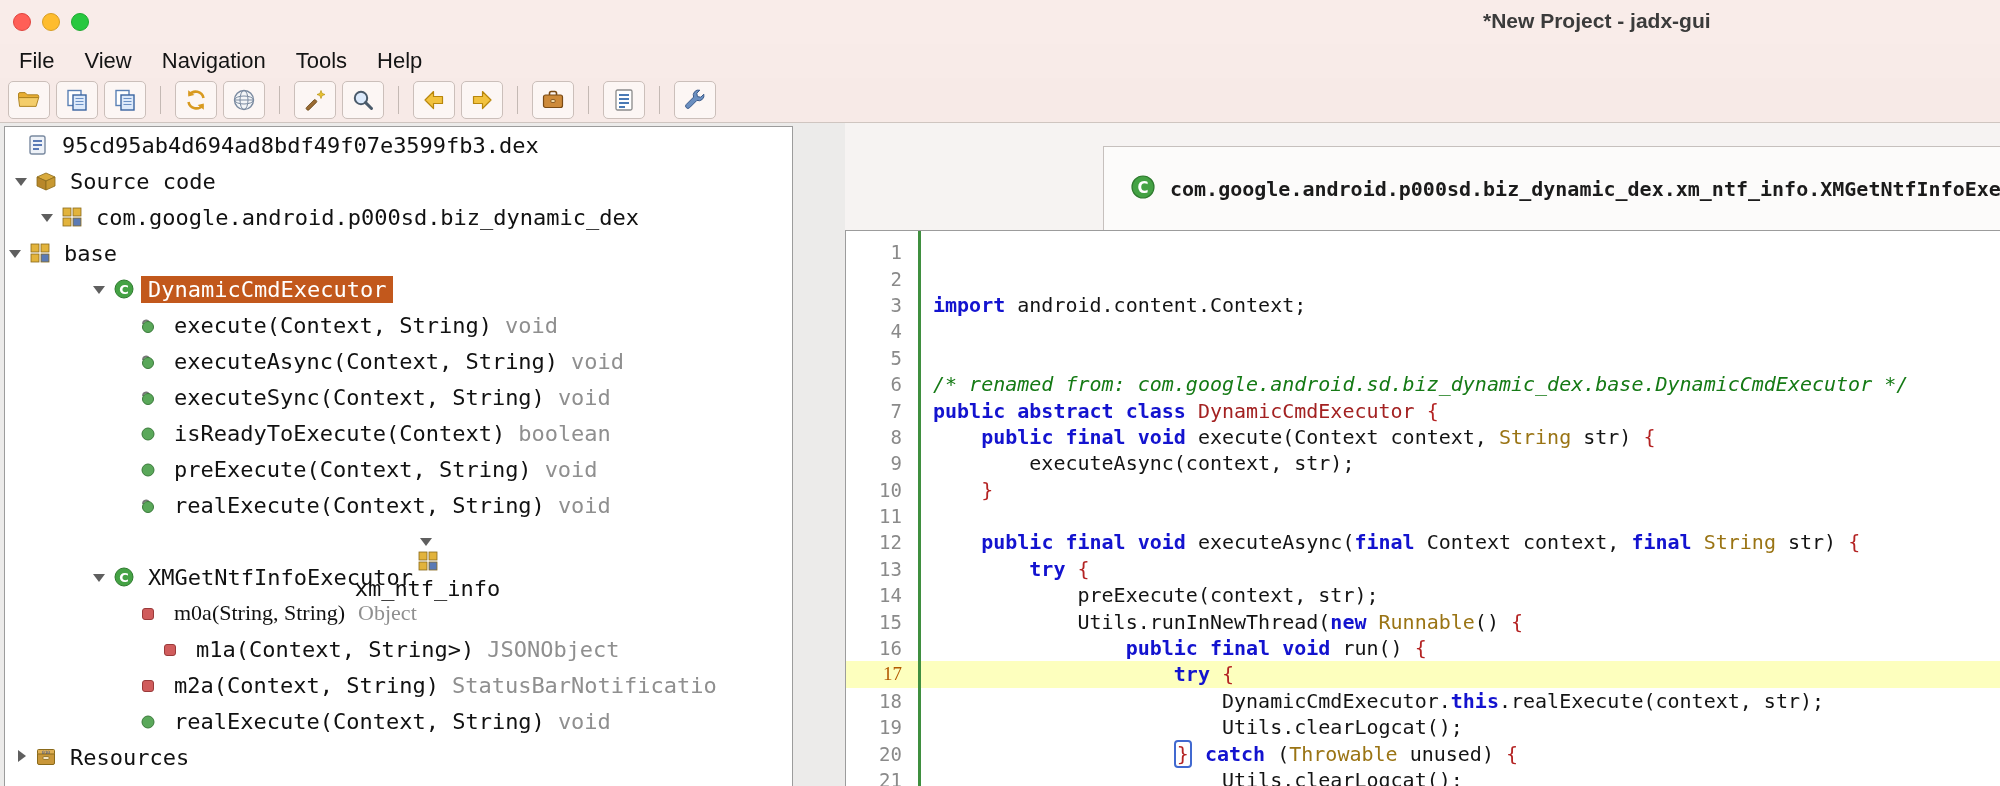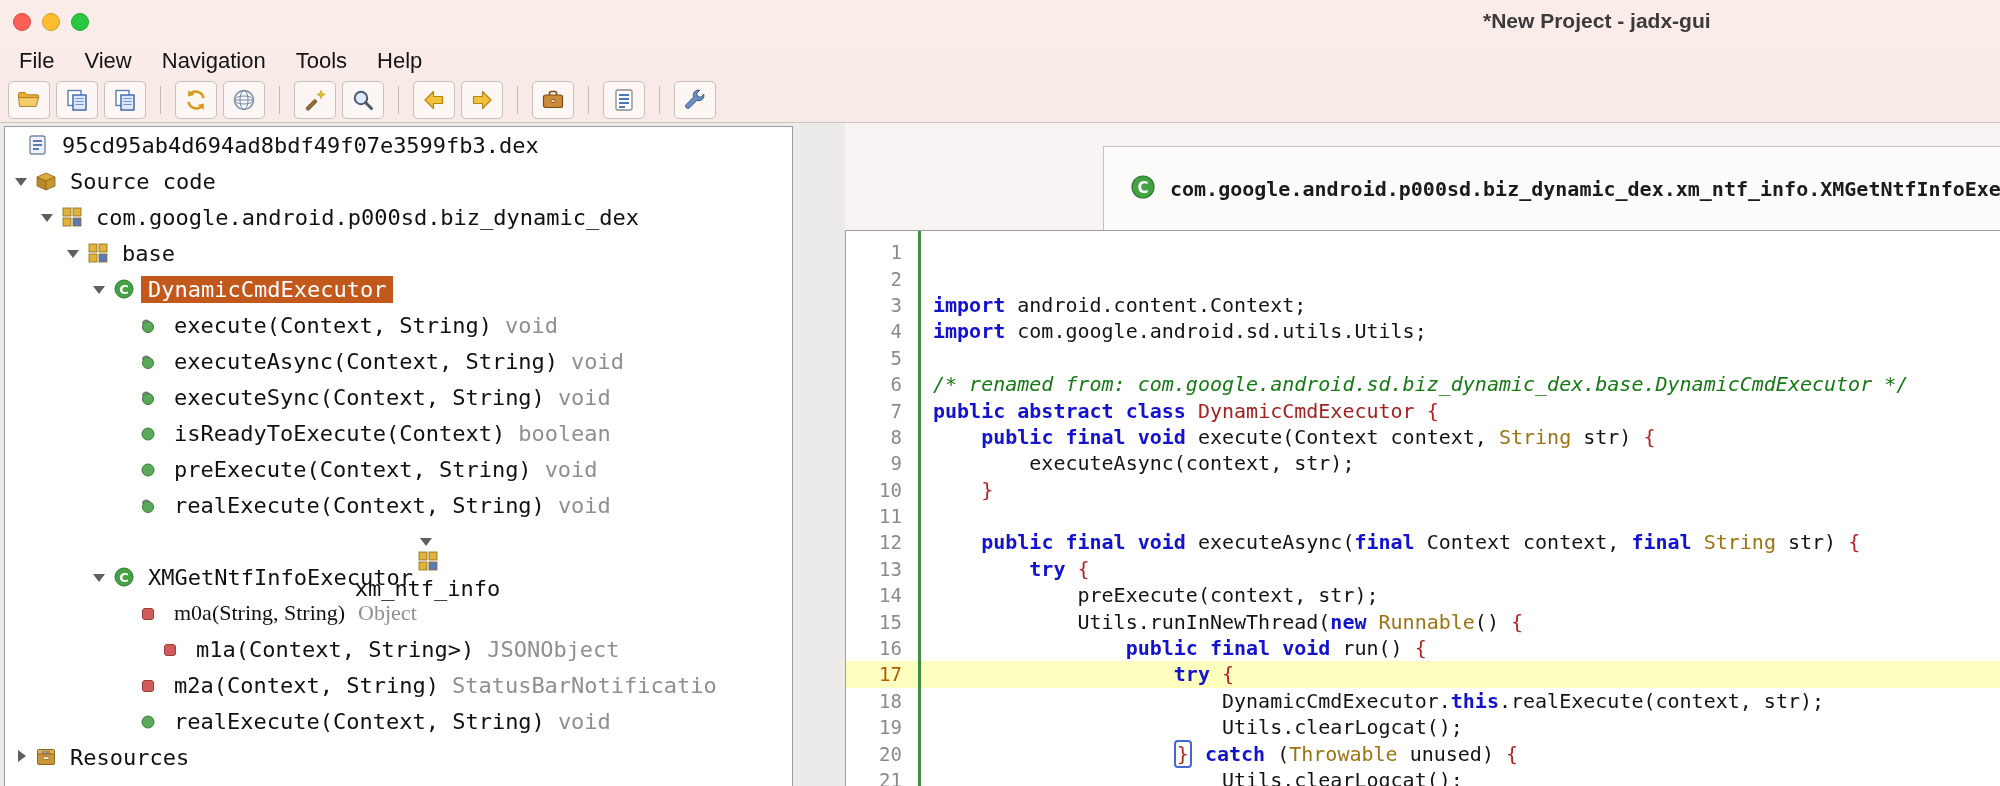--- a/index.html
+++ b/index.html
@@ -44,21 +44,21 @@
   .tab{position:absolute;left:258px;top:23px;height:84px;width:1200px;box-sizing:border-box;
     background:#fcfbfa;border:1px solid #c6c0bd;border-bottom:none;
     display:flex;align-items:center;padding-left:26px;gap:14px;overflow:hidden;cursor:pointer;}
   .tab-title{font-family:"DejaVu Sans Mono",monospace;font-weight:bold;font-size:20px;color:#1b1b1b;white-space:nowrap;overflow:hidden;}
   .code-box{position:absolute;left:0;top:107px;right:0;bottom:0;background:#fff;
     border:1px solid #9c9c9c;border-right:none;border-bottom:none;box-sizing:border-box;overflow:hidden;}
   .code{position:absolute;left:0;top:0;right:0;bottom:0;padding-top:8px;overflow:hidden;}
   .code-row{display:flex;height:26.4px;align-items:center;font-family:"DejaVu Sans Mono",monospace;font-size:20px;}
   .code-row.hl{background:#fdffbe;}
   .gut{flex:0 0 70px;box-sizing:border-box;text-align:right;padding-right:14px;color:#8a8a8a;font-size:19px;}
-  .gut.gut-hl{color:#b35900;}
+  .gut.gut-hl{color:#b35900;font-family:Liberation Serif, serif;}
   .gutter-line{position:absolute;left:72px;top:0;bottom:0;width:3px;background:#3f8f3f;z-index:2;}
   .code-text{white-space:pre;padding-left:17px;}
   .tk-kw{color:#1313cf;font-weight:bold;}
   .tk-pl{color:#141414;}
   .tk-cm{color:#157a15;font-style:italic;}
   .tk-cls{color:#a32121;}
   .tk-typ{color:#9a7414;}
   .tk-br{color:#b42323;}
   .tk-brm{color:#b42323;border:2px solid #4169d0;border-radius:4px;padding:0 1px;margin-right:1px;}
 </style>
@@ -198,21 +198,21 @@
             <g stroke="#8a6a1a" stroke-width="0.8">
               <rect x="2" y="2" width="8" height="8" fill="#e2b33c"></rect>
               <rect x="12" y="2" width="8" height="8" fill="#e2b33c"></rect>
               <rect x="2" y="12" width="8" height="8" fill="#e2b33c"></rect>
               <rect x="12" y="12" width="8" height="8" fill="#5a7ab5"></rect>
             </g>
           </svg>
         </span>
         <span class="tree-label">com.google.android.p000sd.biz_dynamic_dex</span>
       </div>
-      <div class="tree-row" style="padding-left: 58px;">
+      <div class="tree-row" style="">
         <span class="chev down"></span>
         <span class="tree-icon">
           <svg width="22" height="22" viewBox="0 0 22 22">
             <g stroke="#8a6a1a" stroke-width="0.8">
               <rect x="2" y="2" width="8" height="8" fill="#e2b33c"></rect>
               <rect x="12" y="2" width="8" height="8" fill="#e2b33c"></rect>
               <rect x="2" y="12" width="8" height="8" fill="#e2b33c"></rect>
               <rect x="12" y="12" width="8" height="8" fill="#5a7ab5"></rect>
             </g>
           </svg>
@@ -392,21 +392,20 @@
         <div class="code-row">
           <span class="gut">2</span>
           <span class="code-text"></span>
         </div>
         <div class="code-row">
           <span class="gut">3</span>
           <span class="code-text"><span class="tk-kw">import</span><span class="tk-pl"> android.content.Context;</span></span>
         </div>
         <div class="code-row">
           <span class="gut">4</span>
-          <span class="code-text"><span class="tk-kw">import</span><span class="tk-pl"> com.google.android.sd.utils.Utils;</span></span>
         </div>
         <div class="code-row">
           <span class="gut">5</span>
           <span class="code-text"></span>
         </div>
         <div class="code-row">
           <span class="gut">6</span>
           <span class="code-text"><span class="tk-cm">/* renamed from: com.google.android.sd.biz_dynamic_dex.base.DynamicCmdExecutor */</span></span>
         </div>
         <div class="code-row">

